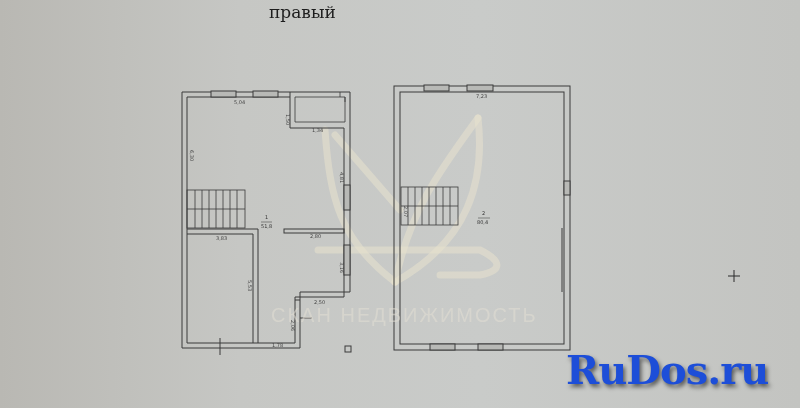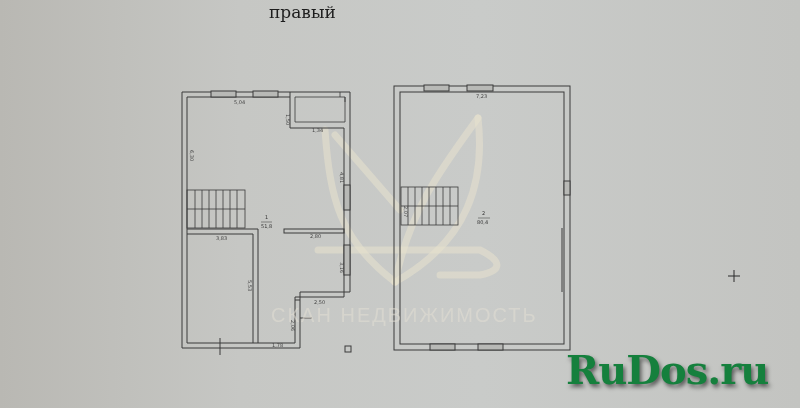--- a/index.html
+++ b/index.html
@@ -4,21 +4,21 @@
 <style>
   html,body{margin:0;padding:0;}
   body{width:800px;height:408px;overflow:hidden;position:relative;
        background:linear-gradient(90deg,#b9b8b3 0%,#c6c7c4 30%,#c9cbc9 60%,#c3c4c1 100%);
        font-family:"DejaVu Serif",serif;}
   .title{position:absolute;left:253px;top:2px;font-size:17px;color:#1d1d1d;font-family:"DejaVu Serif",serif;margin-left:16px;}
   svg.plan{position:absolute;left:0;top:0;}
   .dim{font-family:"DejaVu Sans",sans-serif;font-size:5px;fill:#444;}
   .room{font-family:"DejaVu Sans",sans-serif;font-size:5px;fill:#333;}
   .wm{position:absolute;left:236px;top:304px;font-size:20px;letter-spacing:2px;color:rgba(225,222,212,0.55);font-family:Liberation Sans, sans-serif;margin-left:35px;}
-  .brand{position:absolute;left:566px;top:346px;font-size:40px;font-weight:bold;color:#15803d;
+  .brand{position:absolute;left:566px;top:346px;font-size:40px;font-weight:bold;color:#1d4ed8;
          font-family:"DejaVu Serif",serif;text-shadow:2px 3px 4px rgba(0,0,0,0.55);letter-spacing:-1px;}
 </style>
 </head>
 <body>
 
 <div class="title">правый</div>
 
 <svg class="plan" width="800" height="408" viewBox="0 0 800 408">
 
   <g fill="none" stroke="rgba(232,226,205,0.55)" stroke-width="7" stroke-linecap="round">

